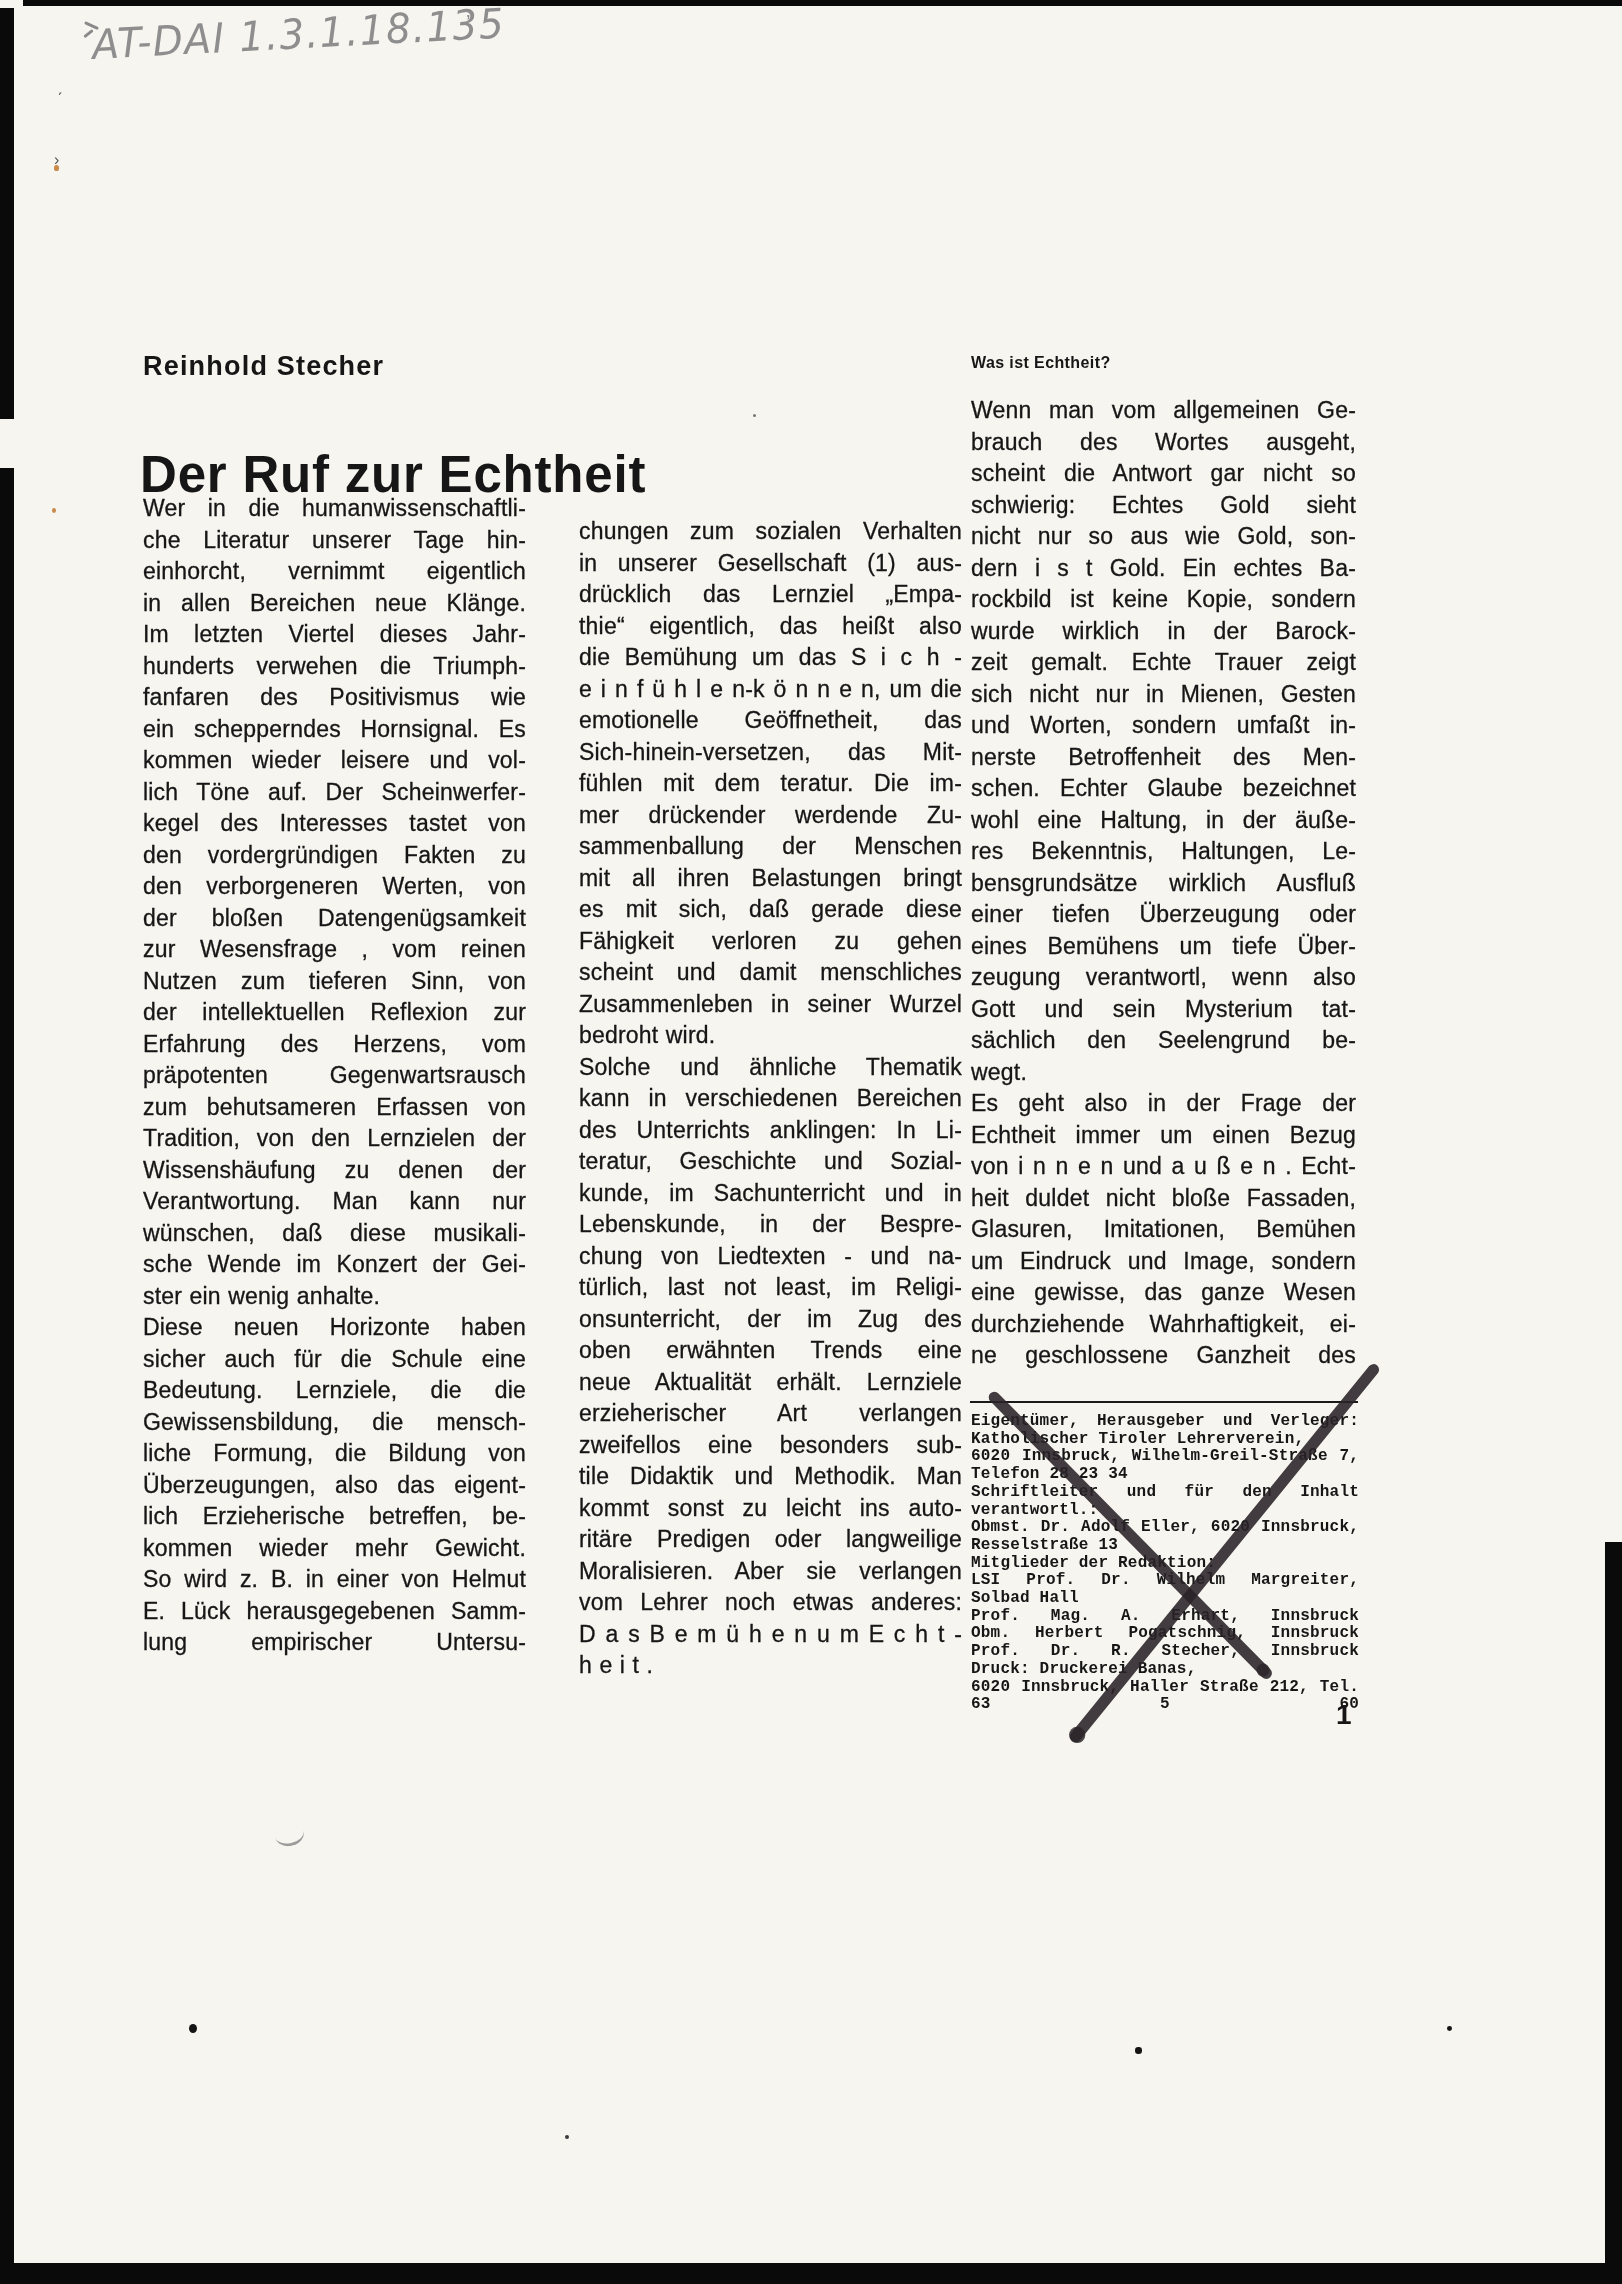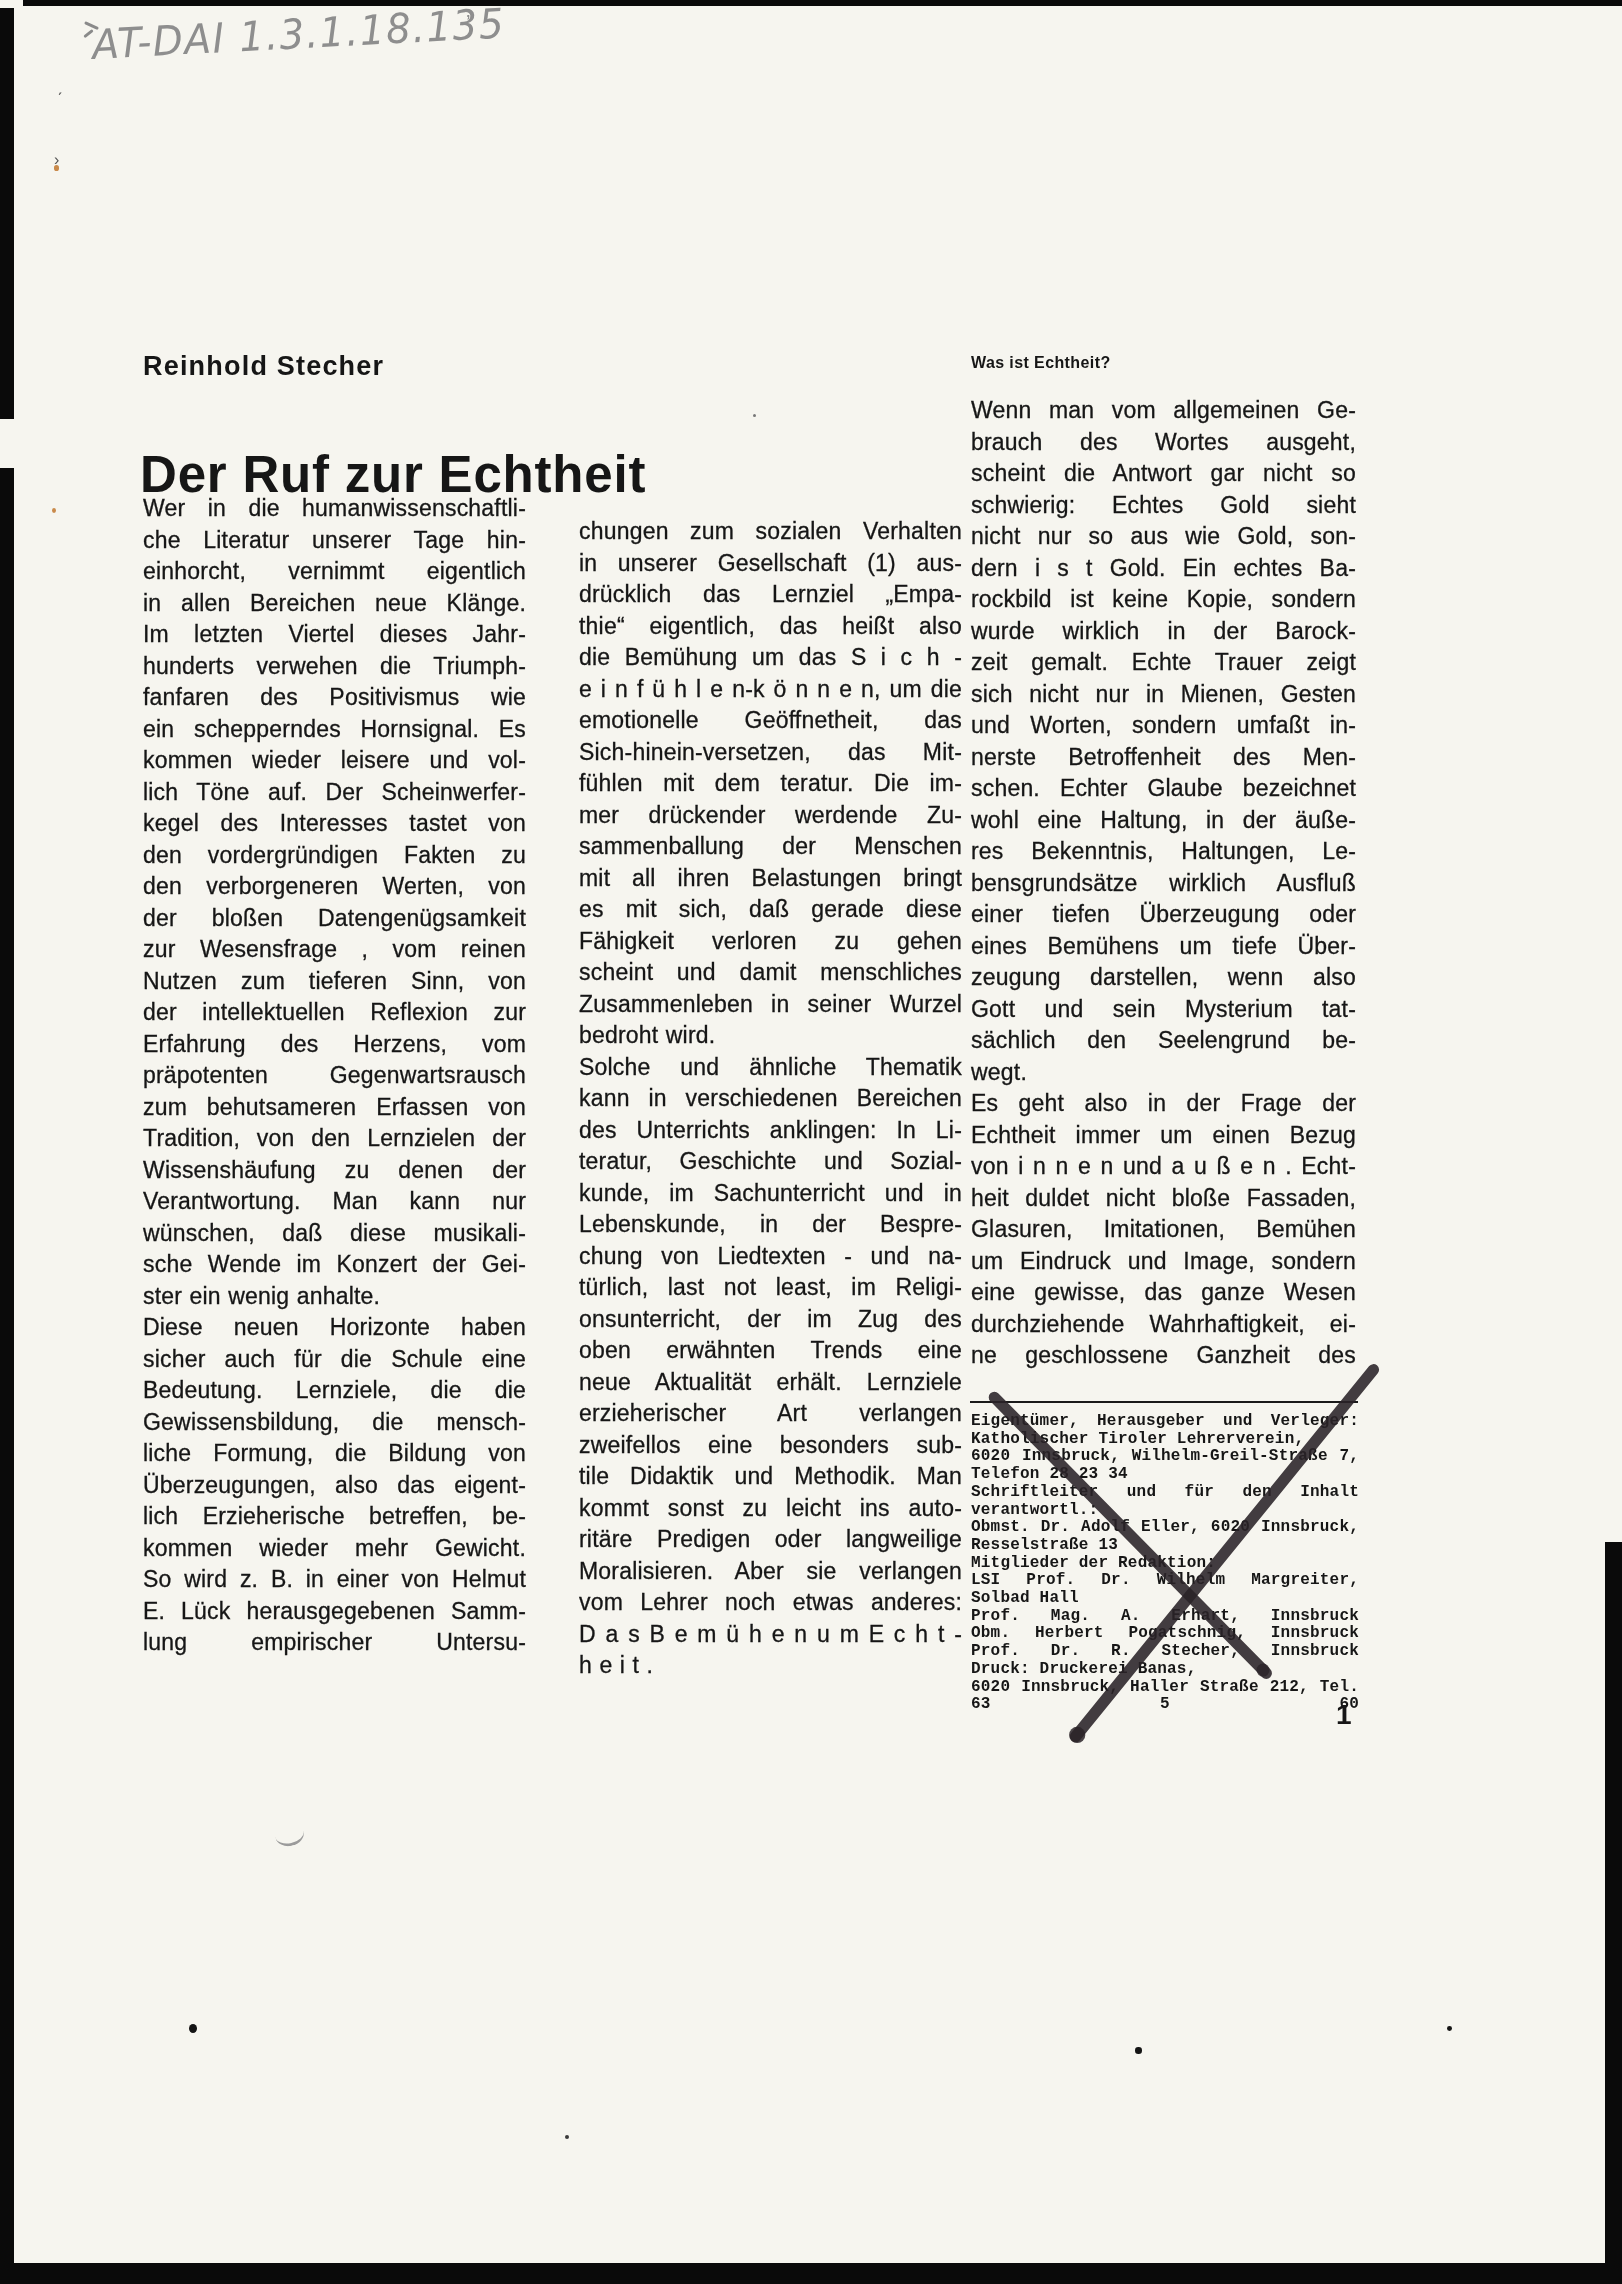--- a/index.html
+++ b/index.html
@@ -173,21 +173,21 @@
       <div class="line">zeit gemalt. Echte Trauer zeigt</div>
       <div class="line">sich nicht nur in Mienen, Gesten</div>
       <div class="line">und Worten, sondern umfaßt in-</div>
       <div class="line">nerste Betroffenheit des Men-</div>
       <div class="line">schen. Echter Glaube bezeichnet</div>
       <div class="line">wohl eine Haltung, in der äuße-</div>
       <div class="line">res Bekenntnis, Haltungen, Le-</div>
       <div class="line">bensgrundsätze wirklich Ausfluß</div>
       <div class="line">einer tiefen Überzeugung oder</div>
       <div class="line">eines Bemühens um tiefe Über-</div>
-      <div class="line">zeugung darstellen, wenn also</div>
+      <div class="line">zeugung verantwortl, wenn also</div>
       <div class="line">Gott und sein Mysterium tat-</div>
       <div class="line">sächlich den Seelengrund be-</div>
       <div class="line flush">wegt.</div>
       <div class="line">Es geht also in der Frage der</div>
       <div class="line">Echtheit immer um einen Bezug</div>
       <div class="line">von i n n e n und a u ß e n . Echt-</div>
       <div class="line">heit duldet nicht bloße Fassaden,</div>
       <div class="line">Glasuren, Imitationen, Bemühen</div>
       <div class="line">um Eindruck und Image, sondern</div>
       <div class="line">eine gewisse, das ganze Wesen</div>

